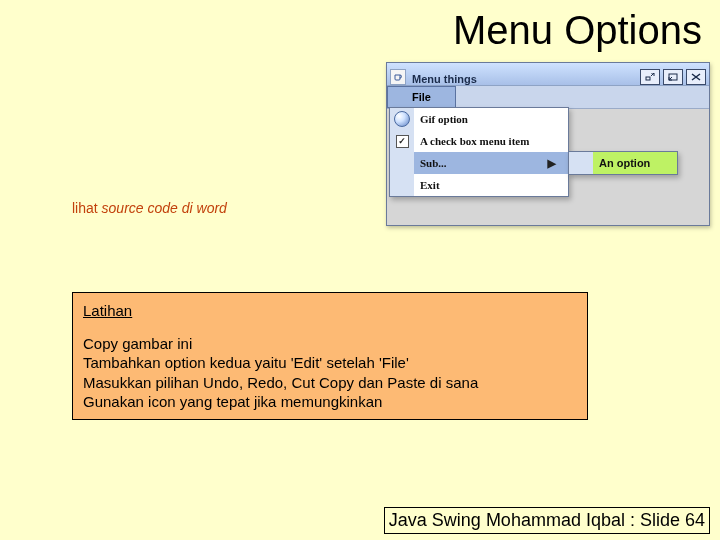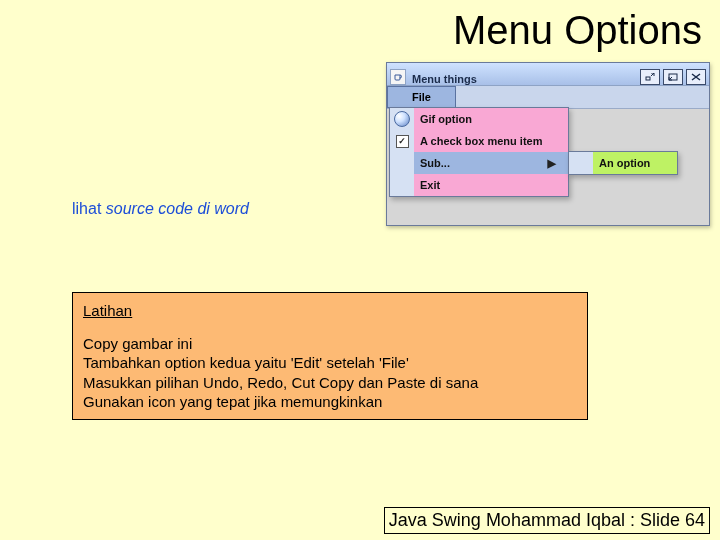--- a/index.html
+++ b/index.html
@@ -10,21 +10,21 @@
     position:relative;
     overflow:hidden;
   }
   .slide-title{
     position:absolute;top:8px;right:18px;
     font-size:40px;font-family:Liberation Sans, sans-serif;
     color:#000;
   }
   .note-text{
     position:absolute;left:72px;top:200px;
-    font-size:16px;color:#1d4ed8;
+    font-size:14px;color:#c2410c;
   }
   .note-text .italic{font-style:italic}
 
   
   .swing-window{
     position:absolute;left:386px;top:62px;
     width:324px;
     border:1px solid #6a7a9a;
     background:#dbe4f2;
     box-sizing:border-box;
@@ -60,24 +60,25 @@
   }
   .menubar .menu{
     padding:0 24px;display:flex;align-items:center;
     border:1px solid transparent;
   }
   .menubar .menu.open{
     background:#9db6e0;border:1px solid #5a72a0;
   }
   .menu-popup{
     position:absolute;left:2px;top:44px;
-    background:#f9a8d4;border:1px solid #6a7a9a;
+    background:#ffffff;border:1px solid #6a7a9a;
     width:178px;
     box-shadow:2px 3px 5px rgba(0,0,0,.25);
     z-index:5;
+    font-family:Liberation Serif, serif;
   }
   .menu-item{
     height:22px;display:flex;align-items:center;
     font-size:11px;font-weight:bold;color:#111;
     padding-right:6px;
   }
   .menu-item .icon-slot{
     width:24px;height:22px;
     display:flex;align-items:center;justify-content:center;
     background:#d6e1f3;margin-right:6px;

